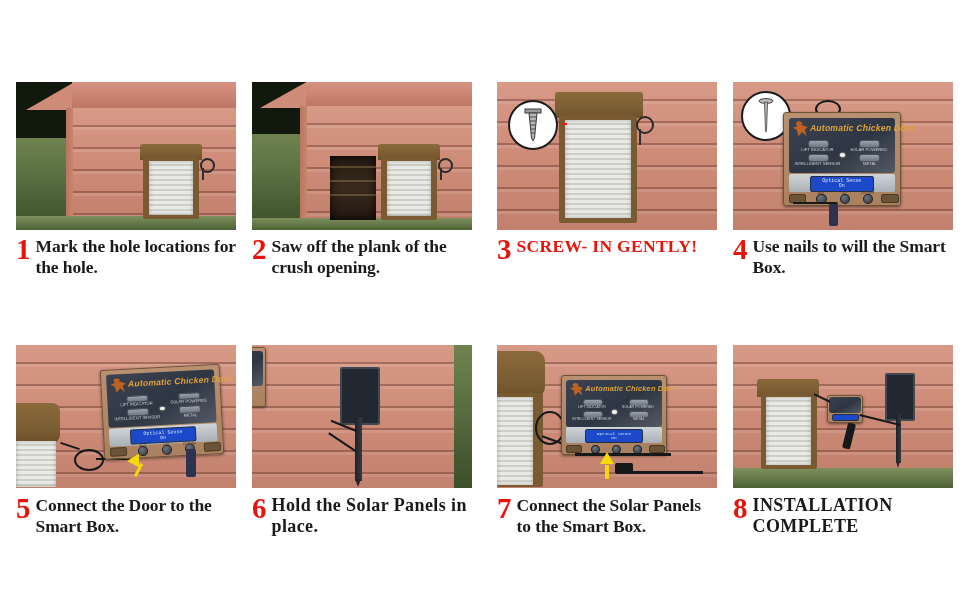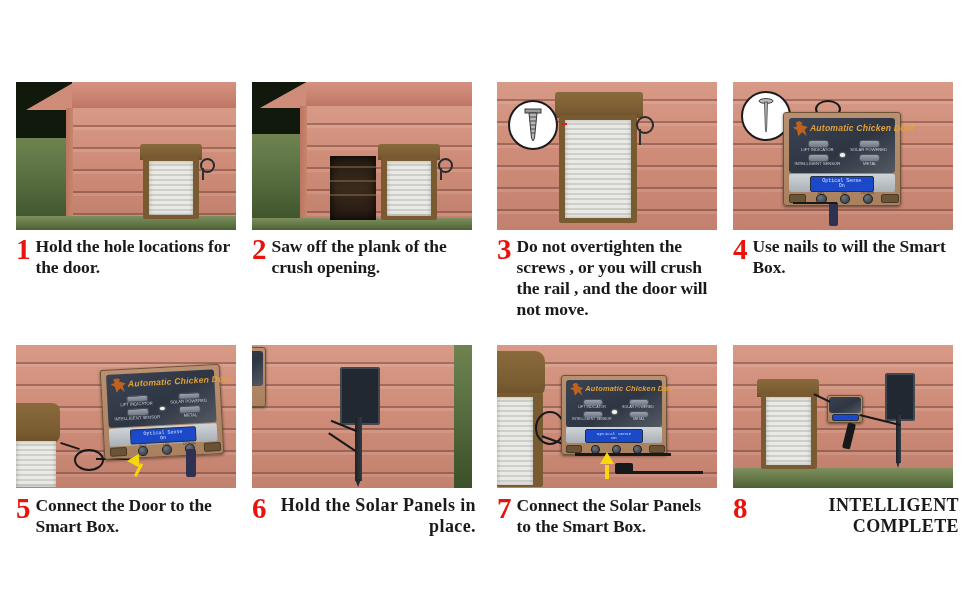--- a/index.html
+++ b/index.html
@@ -124,21 +124,21 @@
   .step-num{
     color:#e8140c;font-family:"Liberation Serif", serif;font-weight:bold;
     font-size:29px;line-height:26px;flex:0 0 auto;padding-right:5px;
   }
   .cap-text{
     color:#1a1a1a;font-family:"Liberation Serif", serif;font-weight:bold;
     font-size:17.5px;line-height:21px;letter-spacing:-.1px;
   }
   .cap-warn{color:#e8140c;display:block;letter-spacing:.3px;}
   .caption.center{flex-direction:row;justify-content:center;}
-  .caption.center .cap-text{text-align:right;font-size:18px;letter-spacing:.4px;}
+  .caption.center .cap-text{text-align:left;font-size:18px;letter-spacing:.4px;}
 </style>
 </head>
 <body>
 
 <div class="sheet">
 
   <div class="panel" style="left:16px;top:82px;width:220px;height:148px;">
     <div class="photo" style="width:220px;height:148px;">
       <div class="sky"></div>
       <div class="grass" style="height:92px;"></div>
@@ -148,21 +148,21 @@
       <div class="wall" style="left:57px;top:26px;width:170px;height:112px;"></div>
       <div class="grass front" style="height:14px;"></div>
       <div class="door-hood" style="left:124px;top:62px;width:62px;height:16px;"></div>
       <div class="door-frame" style="left:127px;top:75px;width:56px;height:62px;"></div>
       <div class="door-slats" style="left:133px;top:79px;width:44px;height:54px;"></div>
       <div class="door-ring" style="left:184px;top:76px;width:11px;height:11px;"></div>
       <div class="door-rod" style="left:186px;top:86px;width:2px;height:12px;"></div>
     </div>
     <div class="caption" style="left:0;top:154px;width:232px;">
       <span class="step-num">1</span>
-      <span class="cap-text">Hold the hole locations for the door.</span>
+      <span class="cap-text">Mark the hole locations for the hole.</span>
     </div>
   </div>
 
   <div class="panel" style="left:252px;top:82px;width:220px;height:148px;">
     <div class="photo" style="width:220px;height:148px;">
       <div class="sky"></div>
       <div class="grass" style="height:96px;"></div>
       <div class="roof-slope" style="left:8px;top:-2px;border-width:0 0 28px 50px;border-color:transparent transparent #cf8d79 transparent;"></div>
       <div class="roof" style="left:54px;top:-2px;width:172px;height:28px;"></div>
       <div class="corner" style="left:48px;top:24px;width:8px;height:114px;"></div>
@@ -202,21 +202,21 @@
           <line x1="9.7" y1="13" x2="16.3" y2="13" stroke="#4a4a4a" stroke-width="1"></line>
           <line x1="10" y1="17" x2="16" y2="17" stroke="#4a4a4a" stroke-width="1"></line>
           <line x1="10.4" y1="21" x2="15.6" y2="21" stroke="#4a4a4a" stroke-width="1"></line>
           <line x1="10.8" y1="25" x2="15.2" y2="25" stroke="#4a4a4a" stroke-width="1"></line>
         </svg>
       </div>
     </div>
     <div class="caption" style="left:0;top:154px;width:225px;">
       <span class="step-num">3</span>
       <span class="cap-text">
-        <span>Do not overtighten the screws ,  or you will crush the rail ,  and the door will not move.</span>
+        <span class="cap-warn">SCREW- IN GENTLY!</span>
       </span>
     </div>
   </div>
 
   <div class="panel" style="left:733px;top:82px;width:220px;height:148px;">
     <div class="photo" style="width:220px;height:148px;">
       <div class="wall" style="left:0;top:0;width:220px;height:148px;"></div>
       <div class="dash-line" style="left:48px;top:32px;width:38px;"></div>
       <div class="callout" style="left:8px;top:9px;width:46px;height:46px;">
         <svg width="20" height="36" viewBox="0 0 20 36">
@@ -389,17 +389,17 @@
       </div>
       <div class="solar" style="left:152px;top:28px;width:26px;height:44px;"></div>
       <div class="solar-stake" style="left:163px;top:70px;width:5px;height:48px;"></div>
       <div class="solar-tip" style="left:163px;top:116px;border-width:7px 2.5px 0 2.5px;border-color:#23282f transparent transparent transparent;"></div>
       <div class="wire-line" style="left:80px;top:52px;width:18px;height:2px;transform:rotate(26deg);"></div>
       <div class="wire-line" style="left:126px;top:74px;width:42px;height:2px;transform:rotate(14deg);"></div>
       <div class="plug" style="left:112px;top:78px;width:8px;height:26px;background:#17181a;transform:rotate(14deg);"></div>
     </div>
     <div class="caption center" style="left:0;top:150px;width:226px;">
       <span class="step-num">8</span>
-      <span class="cap-text">INTELLIGENT COMPLETE</span>
+      <span class="cap-text">INSTALLATION COMPLETE</span>
     </div>
   </div>
 
 </div>
 
 </body></html>

